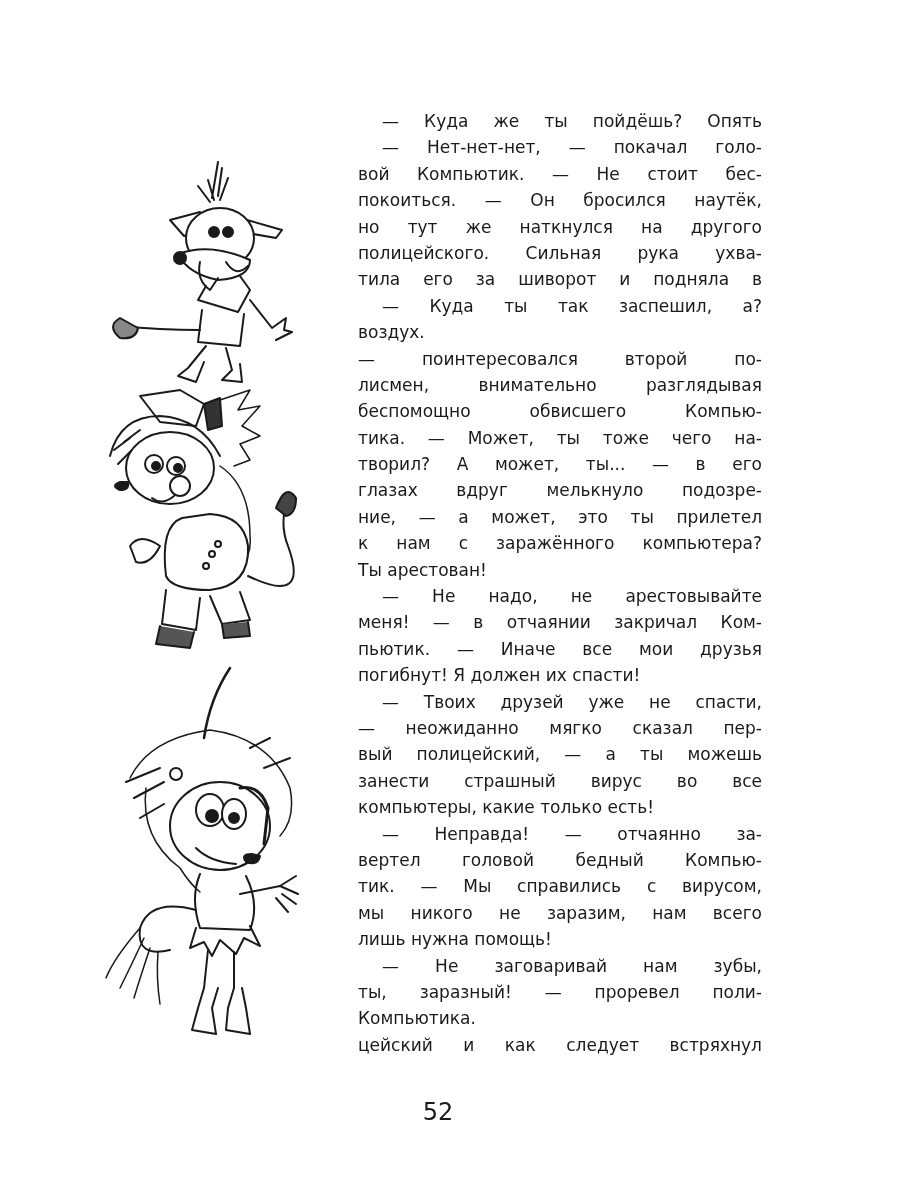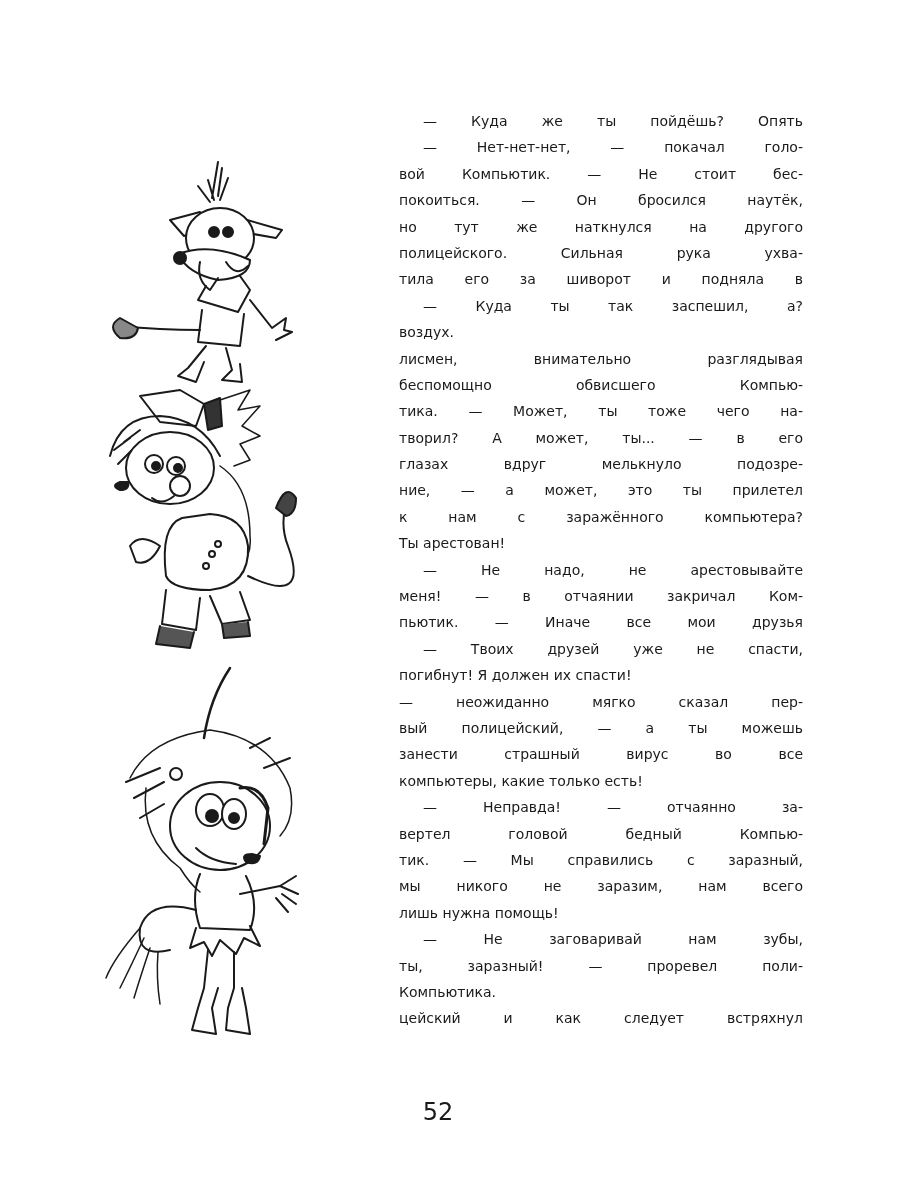--- a/index.html
+++ b/index.html
@@ -4,21 +4,21 @@
   <style>
     html, body { margin: 0; padding: 0; background: #ffffff; }
     body { width: 900px; height: 1200px; position: relative; overflow: hidden; }
     .page { position: absolute; left: 0; top: 0; width: 900px; height: 1200px; background: #ffffff; }
     .illustrations { position: absolute; left: 100px; top: 150px; width: 240px; height: 900px; }
     .illus { position: absolute; }
     .illus svg { display: block; }
     .text-col {
       position: absolute; left: 358px; top: 108px; width: 404px;
       font-family: "DejaVu Sans", sans-serif;
-      font-size: 14px; line-height: 26.4px; color: #1a1a1a; margin-left: 41px;
+      font-size: 17px; line-height: 26.4px; color: #1a1a1a;
     }
     .line { display: block; white-space: nowrap; text-align: justify; text-align-last: justify; height: 26.4px; }
     .line.last { text-align-last: left; }
     .line.indent { padding-left: 24px; }
     .page-number {
       position: absolute; left: 0; width: 876px; top: 1098px; text-align: center;
       font-family: "DejaVu Sans", sans-serif; font-size: 24px; color: #1a1a1a;
     }
   </style>
 </head>
@@ -109,40 +109,41 @@
   <div class="text-col" id="text-col">
       <span class="line indent">— Куда же ты пойдёшь? Опять</span>
       <span class="line indent">— Нет-нет-нет, — покачал голо-</span>
       <span class="line">вой Компьютик. — Не стоит бес-</span>
       <span class="line">покоиться. — Он бросился наутёк,</span>
       <span class="line">но тут же наткнулся на другого</span>
       <span class="line">полицейского. Сильная рука ухва-</span>
       <span class="line">тила его за шиворот и подняла в</span>
       <span class="line indent">— Куда ты так заспешил, а?</span>
       <span class="line last">воздух.</span>
+      <span class="line">— поинтересовался второй по-</span>
       <span class="line">лисмен, внимательно разглядывая</span>
       <span class="line">беспомощно обвисшего Компью-</span>
       <span class="line">тика. — Может, ты тоже чего на-</span>
       <span class="line">творил? А может, ты... — в его</span>
       <span class="line">глазах вдруг мелькнуло подозре-</span>
       <span class="line">ние, — а может, это ты прилетел</span>
       <span class="line">к нам с заражённого компьютера?</span>
       <span class="line last">Ты арестован!</span>
       <span class="line indent">— Не надо, не арестовывайте</span>
       <span class="line">меня! — в отчаянии закричал Ком-</span>
       <span class="line">пьютик. — Иначе все мои друзья</span>
+      <span class="line last">погибнут! Я должен их спасти!</span>
       <span class="line indent">— Твоих друзей уже не спасти,</span>
-      <span class="line last">погибнут! Я должен их спасти!</span>
       <span class="line">— неожиданно мягко сказал пер-</span>
       <span class="line">вый полицейский, — а ты можешь</span>
       <span class="line">занести страшный вирус во все</span>
       <span class="line last">компьютеры, какие только есть!</span>
       <span class="line indent">— Неправда! — отчаянно за-</span>
       <span class="line">вертел головой бедный Компью-</span>
-      <span class="line">тик. — Мы справились с заразный,</span>
+      <span class="line">тик. — Мы справились с вирусом,</span>
       <span class="line">мы никого не заразим, нам всего</span>
       <span class="line last">лишь нужна помощь!</span>
       <span class="line indent">— Не заговаривай нам зубы,</span>
       <span class="line">ты, заразный! — проревел поли-</span>
       <span class="line last">Компьютика.</span>
       <span class="line">цейский и как следует встряхнул</span>
     </div>
 
   <div class="page-number">52</div>
 </div>

